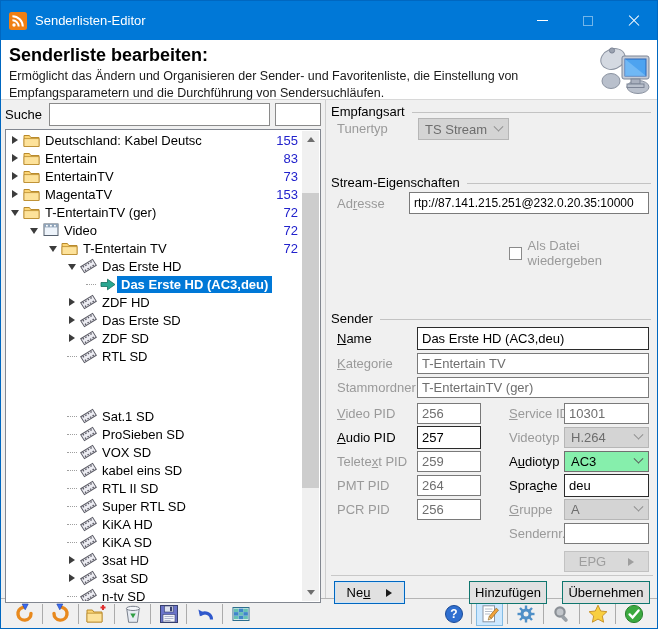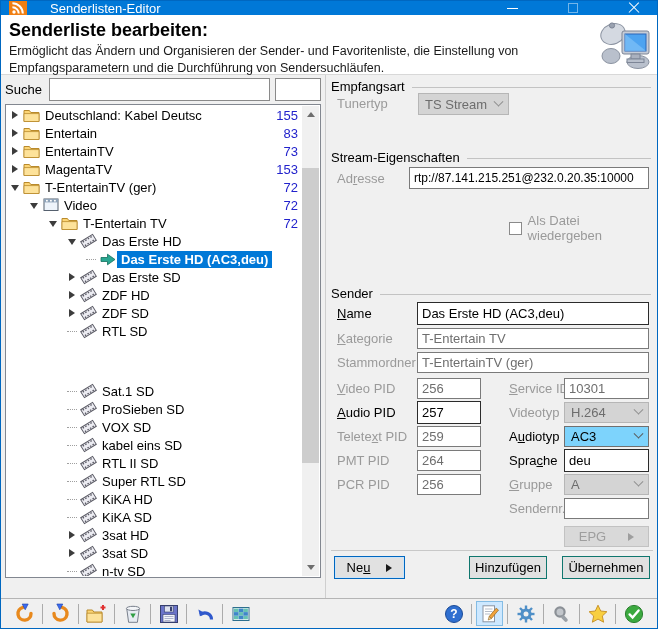--- a/index.html
+++ b/index.html
@@ -1,21 +1,21 @@
 <!DOCTYPE html>
 <html><head>
 <meta charset="utf-8">
 <style>
   html,body{margin:0;padding:0;}
   body{width:658px;height:629px;font-family:"Liberation Sans",sans-serif;}
   *{box-sizing:border-box;}
   .window{width:658px;height:629px;border:1px solid #0067c0;display:flex;flex-direction:column;background:#f0f0f0;overflow:hidden;}
 
   
-  .titlebar{height:14px;background:#0078d7;display:flex;align-items:center;padding-left:8px;flex:none;gap:15px;}
+  .titlebar{height:39px;background:#0078d7;display:flex;align-items:center;padding-left:8px;flex:none;}
   .app-icon{width:18px;height:18px;flex:none;margin-right:8px;}
   .title-text{color:#fff;font-size:13px;flex:1;white-space:nowrap;}
   .win-btn{width:46px;height:30px;display:flex;align-items:center;justify-content:center;flex:none;}
   .glyph-min{width:11px;height:1px;background:#fff;}
   .glyph-max{width:10px;height:10px;border:1px solid #fff;opacity:.45;}
   .glyph-close{position:relative;width:12px;height:12px;}
   .glyph-close::before,.glyph-close::after{content:'';position:absolute;left:-1px;top:5px;width:14px;height:1.4px;background:#fff;}
   .glyph-close::before{transform:rotate(45deg);}
   .glyph-close::after{transform:rotate(-45deg);}
 
@@ -59,21 +59,21 @@
   .group-title{position:absolute;left:0;right:2px;display:flex;align-items:center;font-size:13px;color:#000;}
   .group-title::after{content:'';flex:1;border-top:1px solid #c3c3c3;margin-left:7px;margin-top:2px;}
   .flabel{position:absolute;color:#000;font-size:13px;}
   .flabel.dim{color:#9a9a9a;}
   .flabel u{text-decoration:underline;}
   .tinput{position:absolute;height:22px;border:1px solid #7a7a7a;background:#fff;font:13px "Liberation Sans",sans-serif;padding:0 4px;outline:none;color:#000;}
   .tinput.dimval{color:#6e6e6e;}
   .tinput.hot{border-color:#2b2b2b;height:23px;}
   .combo{position:absolute;height:22px;display:flex;align-items:center;padding:0 6px;font-size:13px;}
   .combo .chev{margin-left:auto;width:7px;height:7px;border-right:1.6px solid #5a5a5a;border-bottom:1.6px solid #5a5a5a;transform:rotate(45deg) translate(-2px,-2px);}
-  .combo.enabled{background:#7dd3fc;border:1px solid #707070;color:#000;}
+  .combo.enabled{background:#86efac;border:1px solid #707070;color:#000;}
   .combo.disabled{background:#d4d4d4;border:1px solid #b6b6b6;color:#6d6d6d;}
   .combo.disabled .chev{border-color:#8f8f8f;}
   .checkbox{display:inline-block;width:13px;height:13px;border:1px solid #8a8a8a;background:#fff;vertical-align:-2px;margin-right:6px;}
   .chk-row{position:absolute;color:#9a9a9a;font-size:13px;display:flex;align-items:center;}
   .btn{position:absolute;height:23px;background:#e1e1e1;border:1px solid #0f766e;font:13px "Liberation Sans",sans-serif;color:#000;display:flex;align-items:center;justify-content:center;padding:0;}
   .btn.default{border:1px solid #0067c0;box-shadow:inset 0 0 0 1px #cde4f7;}
   .btn u{text-decoration:underline;}
   .btn .arrow-r{width:0;height:0;border-left:6px solid #1a1a1a;border-top:4.5px solid transparent;border-bottom:4.5px solid transparent;margin-left:16px;}
   .btn.disabled{background:#d9d9d9;border-color:#c2c2c2;color:#9e9e9e;}
   .btn.disabled .arrow-r{border-left-color:#9e9e9e;margin-left:22px;}
@@ -261,41 +261,41 @@
                   <rect x="6" y="5.3" width="1.5" height="1.3" fill="#5a5a64"></rect>
                   <rect x="9" y="5.3" width="1.5" height="1.3" fill="#5a5a64"></rect>
                   <rect x="12" y="5.3" width="1.5" height="1.3" fill="#5a5a64"></rect>
                   <rect x="3" y="9.4" width="1.5" height="1.3" fill="#5a5a64"></rect>
                   <rect x="6" y="9.4" width="1.5" height="1.3" fill="#5a5a64"></rect>
                   <rect x="9" y="9.4" width="1.5" height="1.3" fill="#5a5a64"></rect>
                   <rect x="12" y="9.4" width="1.5" height="1.3" fill="#5a5a64"></rect>
                 </g>
               </svg>
             </span>
+    <span class="tree-label">ZDF HD</span>
+    <span class="tree-count"></span>
+  </div>
+          <div class="tree-row" style="padding-left: 59px;">
+    <span class="expander c"></span>
+    <span class="node-icon">
+              <svg width="17" height="16" viewBox="0 0 17 16">
+                <g transform="rotate(-32 8.5 8)">
+                  <rect x="1.5" y="4.5" width="14" height="7" fill="#ececf2" stroke="#5a5a64"></rect>
+                  <rect x="3" y="5.3" width="1.5" height="1.3" fill="#5a5a64"></rect>
+                  <rect x="6" y="5.3" width="1.5" height="1.3" fill="#5a5a64"></rect>
+                  <rect x="9" y="5.3" width="1.5" height="1.3" fill="#5a5a64"></rect>
+                  <rect x="12" y="5.3" width="1.5" height="1.3" fill="#5a5a64"></rect>
+                  <rect x="3" y="9.4" width="1.5" height="1.3" fill="#5a5a64"></rect>
+                  <rect x="6" y="9.4" width="1.5" height="1.3" fill="#5a5a64"></rect>
+                  <rect x="9" y="9.4" width="1.5" height="1.3" fill="#5a5a64"></rect>
+                  <rect x="12" y="9.4" width="1.5" height="1.3" fill="#5a5a64"></rect>
+                </g>
+              </svg>
+            </span>
     <span class="tree-label">Das Erste SD</span>
-    <span class="tree-count"></span>
-  </div>
-          <div class="tree-row" style="padding-left: 59px;">
-    <span class="expander c"></span>
-    <span class="node-icon">
-              <svg width="17" height="16" viewBox="0 0 17 16">
-                <g transform="rotate(-32 8.5 8)">
-                  <rect x="1.5" y="4.5" width="14" height="7" fill="#ececf2" stroke="#5a5a64"></rect>
-                  <rect x="3" y="5.3" width="1.5" height="1.3" fill="#5a5a64"></rect>
-                  <rect x="6" y="5.3" width="1.5" height="1.3" fill="#5a5a64"></rect>
-                  <rect x="9" y="5.3" width="1.5" height="1.3" fill="#5a5a64"></rect>
-                  <rect x="12" y="5.3" width="1.5" height="1.3" fill="#5a5a64"></rect>
-                  <rect x="3" y="9.4" width="1.5" height="1.3" fill="#5a5a64"></rect>
-                  <rect x="6" y="9.4" width="1.5" height="1.3" fill="#5a5a64"></rect>
-                  <rect x="9" y="9.4" width="1.5" height="1.3" fill="#5a5a64"></rect>
-                  <rect x="12" y="9.4" width="1.5" height="1.3" fill="#5a5a64"></rect>
-                </g>
-              </svg>
-            </span>
-    <span class="tree-label">ZDF HD</span>
     <span class="tree-count"></span>
   </div>
           <div class="tree-row" style="padding-left: 59px;">
     <span class="expander c"></span>
     <span class="node-icon">
               <svg width="17" height="16" viewBox="0 0 17 16">
                 <g transform="rotate(-32 8.5 8)">
                   <rect x="1.5" y="4.5" width="14" height="7" fill="#ececf2" stroke="#5a5a64"></rect>
                   <rect x="3" y="5.3" width="1.5" height="1.3" fill="#5a5a64"></rect>
                   <rect x="6" y="5.3" width="1.5" height="1.3" fill="#5a5a64"></rect>

